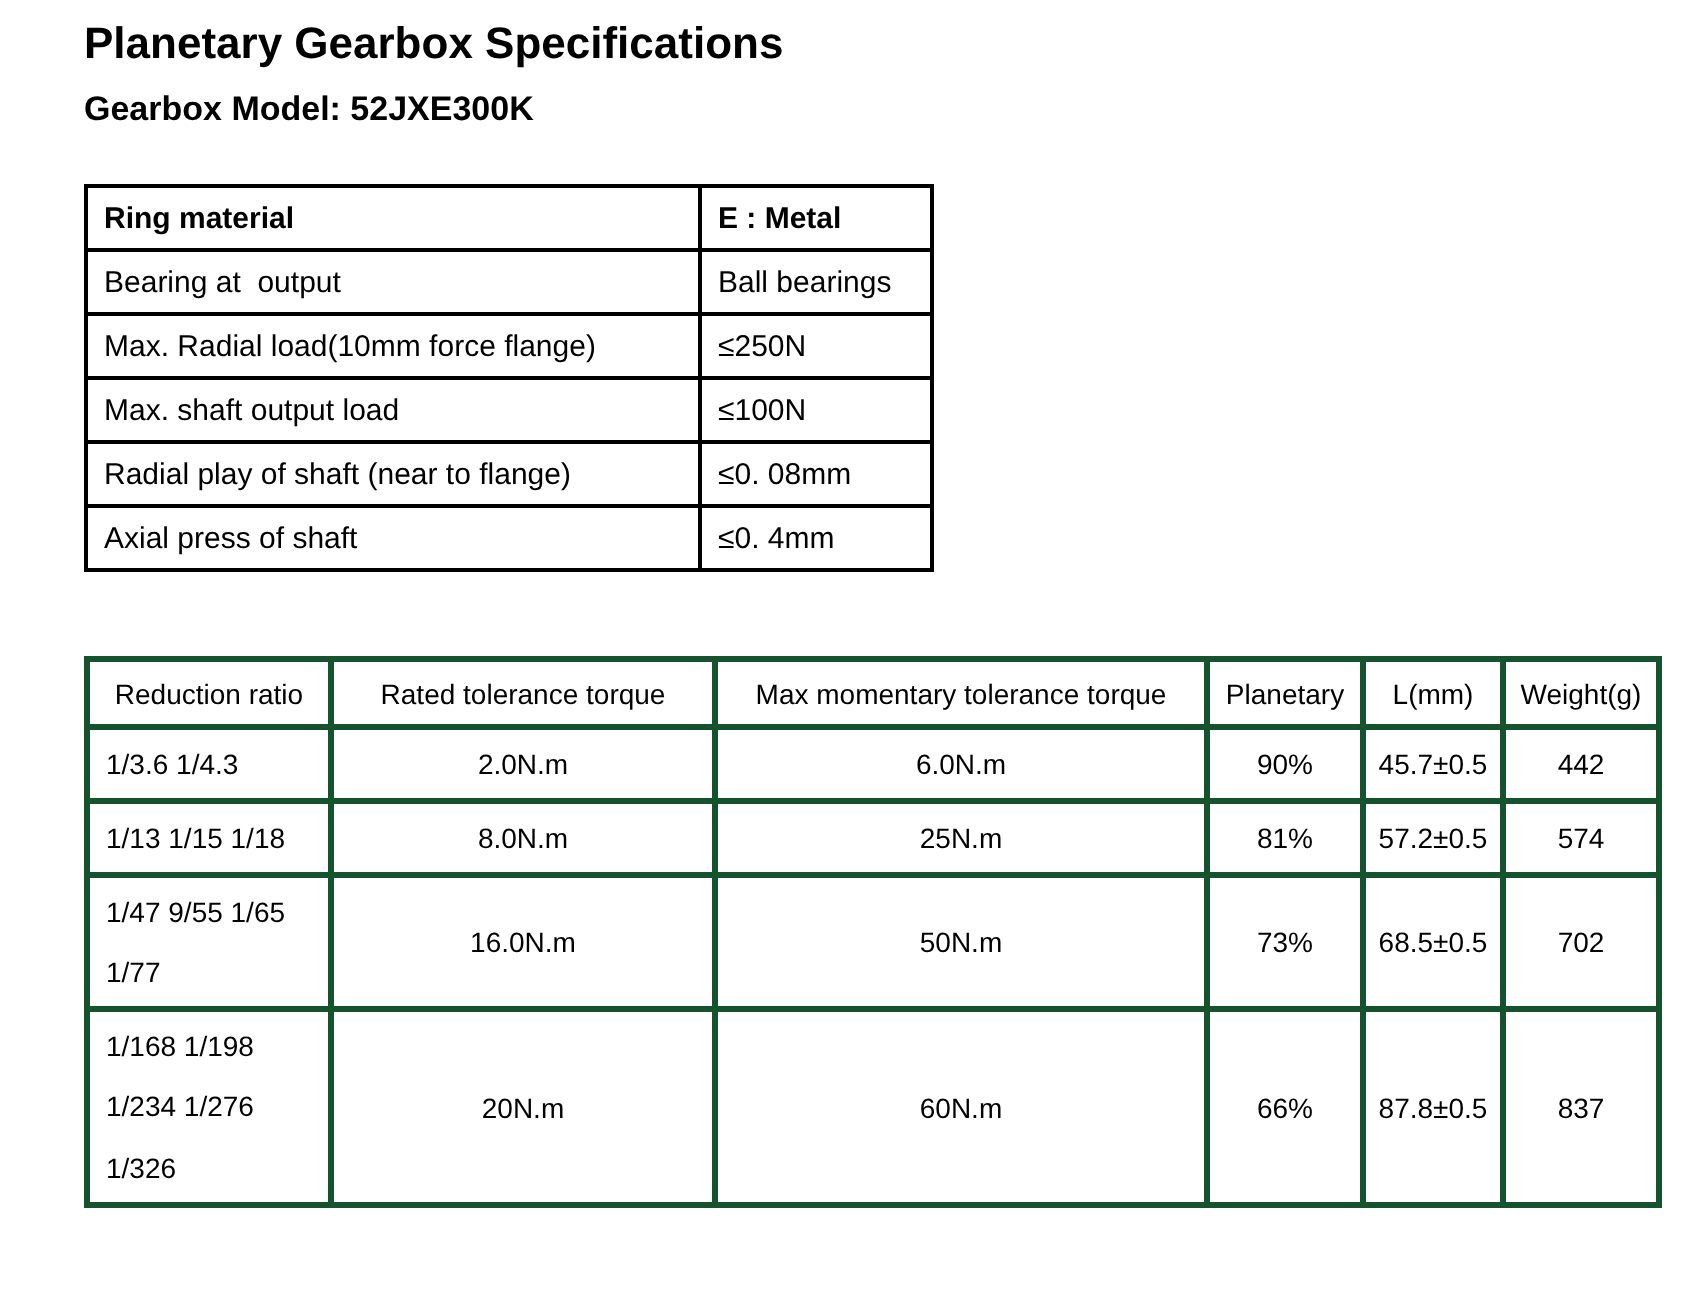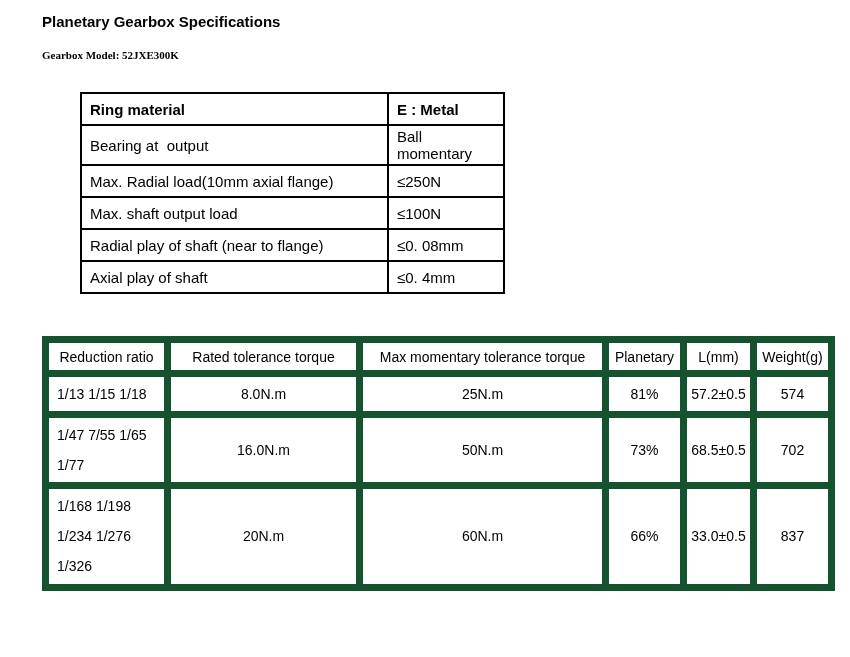--- a/index.html
+++ b/index.html
@@ -12,42 +12,40 @@
     width: 850px;
     height: 657px;
     font-family: "Liberation Sans", sans-serif;
     color: #000;
     overflow: hidden;
   }
   .page {
     padding: 12px 22px 0 42px;
   }
   .title {
-    font-size: 15px;
+    font-size: 22px;
     font-weight: bold;
     margin: 0 0 13px 0;
     line-height: 20px;
   }
   .subtitle {
-    font-size: 11px;
+    font-size: 17px;
     font-weight: bold;
     margin: 0 0 27px 0;
     line-height: 20px;
-    font-family: Liberation Serif, serif;
   }
 
   
   table { border-collapse: collapse; }
   td, th { white-space: pre-wrap; }
 
   .spec-table {
     table-layout: fixed;
     width: 423px;
     font-size: 15px;
-    margin-left: 38px;
   }
   .spec-table td {
     border: 2px solid #000;
     height: 32px;
     padding: 2px 6px 2px 8px;
     vertical-align: middle;
     text-align: left;
   }
   .spec-table col.c-label { width: 307px; }
   .spec-table col.c-value { width: 116px; }
@@ -55,21 +53,21 @@
 
   
   .ratio-table {
     table-layout: fixed;
     width: 786px;
     font-size: 14px;
     margin-top: 42px;
   }
   .ratio-table th,
   .ratio-table td {
-    border: 7px solid #14532d;
+    border: 3px solid #14532d;
     vertical-align: middle;
     text-align: center;
     font-weight: normal;
     padding: 2px 4px;
   }
   .ratio-table col.c0 { width: 122px; }
   .ratio-table col.c1 { width: 192px; }
   .ratio-table col.c2 { width: 246px; }
   .ratio-table col.c3 { width: 78px; }
   .ratio-table col.c4 { width: 70px; }
@@ -98,36 +96,36 @@
         <col class="c-label">
         <col class="c-value">
       </colgroup>
     <tbody>
       <tr class="head-row">
         <td>Ring material</td>
         <td>E : Metal</td>
       </tr>
       <tr>
         <td>Bearing at  output</td>
-        <td>Ball momentary</td>
+        <td>Ball bearings</td>
       </tr>
       <tr>
-        <td>Max. Radial load(10mm axial flange)</td>
+        <td>Max. Radial load(10mm force flange)</td>
         <td>≤250N</td>
       </tr>
       <tr>
         <td>Max. shaft output load</td>
         <td>≤100N</td>
       </tr>
       <tr>
         <td>Radial play of shaft (near to flange)</td>
         <td>≤0. 08mm</td>
       </tr>
       <tr>
-        <td>Axial play of shaft</td>
+        <td>Axial press of shaft</td>
         <td>≤0. 4mm</td>
       </tr>
     </tbody>
   </table>
 
   <table class="ratio-table">
     <colgroup>
       <col class="c0">
         <col class="c1">
         <col class="c2">
@@ -139,43 +137,51 @@
       <tr class="hdr">
         <th>Reduction ratio</th>
         <th>Rated tolerance torque</th>
         <th>Max momentary tolerance torque</th>
         <th>Planetary</th>
         <th>L(mm)</th>
         <th>Weight(g)</th>
       </tr>
     </thead>
     <tbody>
+      <tr class="r0">
+        <td class="ratio-cell">1/3.6 1/4.3</td>
+        <td>2.0N.m</td>
+        <td>6.0N.m</td>
+        <td>90%</td>
+        <td>45.7±0.5</td>
+        <td>442</td>
+      </tr>
       <tr class="r1">
         <td class="ratio-cell">1/13 1/15 1/18</td>
         <td>8.0N.m</td>
         <td>25N.m</td>
         <td>81%</td>
         <td>57.2±0.5</td>
         <td>574</td>
       </tr>
       <tr class="r2">
-        <td class="ratio-cell">1/47 7/55 1/65
+        <td class="ratio-cell">1/47 9/55 1/65
 1/77</td>
         <td>16.0N.m</td>
         <td>50N.m</td>
         <td>73%</td>
         <td>68.5±0.5</td>
         <td>702</td>
       </tr>
       <tr class="r3">
         <td class="ratio-cell">1/168 1/198
 1/234 1/276
 1/326</td>
         <td>20N.m</td>
         <td>60N.m</td>
         <td>66%</td>
-        <td>33.0±0.5</td>
+        <td>87.8±0.5</td>
         <td>837</td>
       </tr>
     </tbody>
   </table>
 
 </div>
 
 </body></html>

